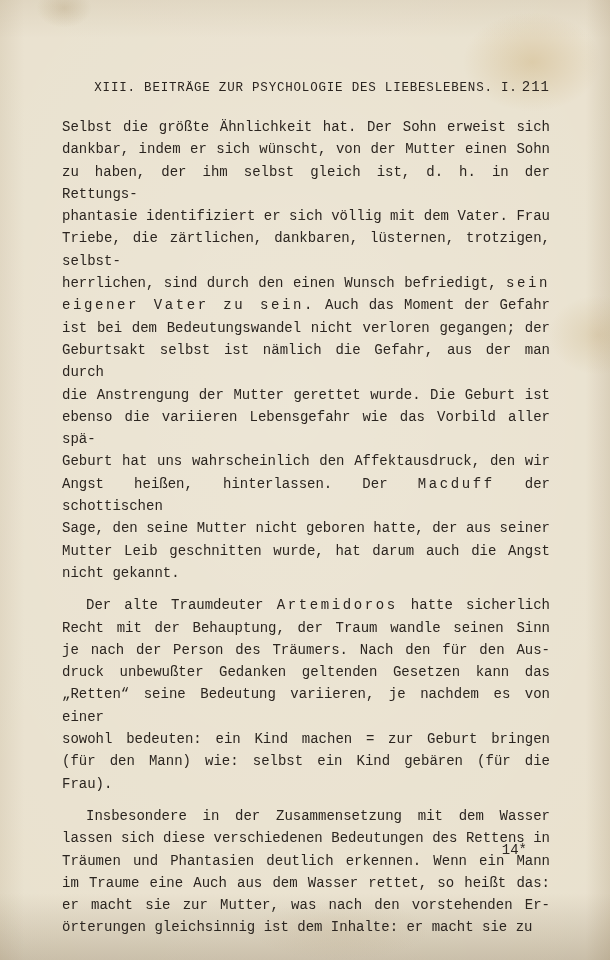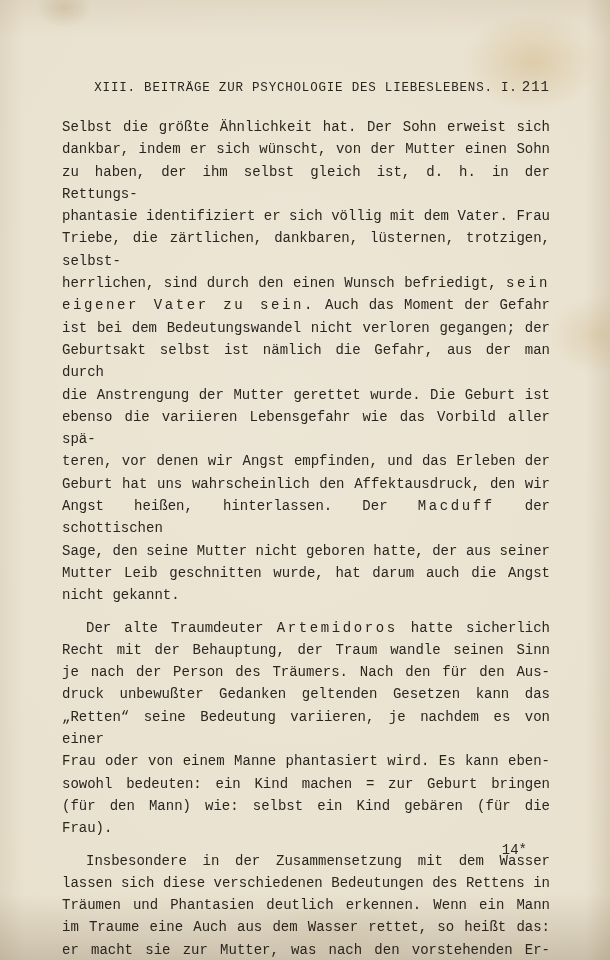--- a/index.html
+++ b/index.html
@@ -100,34 +100,32 @@
         <div class="line"><span>dankbar, indem er sich wünscht, von der Mutter einen Sohn</span></div>
         <div class="line"><span>zu haben, der ihm selbst gleich ist, d. h. in der Rettungs-</span></div>
         <div class="line"><span>phantasie identifiziert er sich völlig mit dem Vater. Frau</span></div>
         <div class="line"><span>Triebe, die zärtlichen, dankbaren, lüsternen, trotzigen, selbst-</span></div>
         <div class="line"><span>herrlichen, sind durch den einen Wunsch befriedigt, </span><span class="spaced">sein</span></div>
         <div class="line"><span class="spaced">eigener Vater zu sein.</span><span> Auch das Moment der Gefahr</span></div>
         <div class="line"><span>ist bei dem Bedeutungswandel nicht verloren gegangen; der</span></div>
         <div class="line"><span>Geburtsakt selbst ist nämlich die Gefahr, aus der man durch</span></div>
         <div class="line"><span>die Anstrengung der Mutter gerettet wurde. Die Geburt ist</span></div>
         <div class="line"><span>ebenso die variieren Lebensgefahr wie das Vorbild aller spä-</span></div>
-        <div class="line"><span>teren, vor denen wir Angst empfinden, und das Erleben der</span></div>
         <div class="line"><span>Geburt hat uns wahrscheinlich den Affektausdruck, den wir</span></div>
         <div class="line"><span>Angst heißen, hinterlassen. Der </span><span class="spaced">Macduff</span><span> der schottischen</span></div>
         <div class="line"><span>Sage, den seine Mutter nicht geboren hatte, der aus seiner</span></div>
         <div class="line"><span>Mutter Leib geschnitten wurde, hat darum auch die Angst</span></div>
         <div class="line last"><span>nicht gekannt.</span></div>
       </div>
       <div class="paragraph">
         <div class="line indent"><span>Der alte Traumdeuter </span><span class="spaced">Artemidoros</span><span> hatte sicherlich</span></div>
         <div class="line"><span>Recht mit der Behauptung, der Traum wandle seinen Sinn</span></div>
         <div class="line"><span>je nach der Person des Träumers. Nach den für den Aus-</span></div>
         <div class="line"><span>druck unbewußter Gedanken geltenden Gesetzen kann das</span></div>
         <div class="line"><span>„Retten“ seine Bedeutung variieren, je nachdem es von einer</span></div>
-        <div class="line"><span>Frau oder von einem Manne phantasiert wird. Es kann eben-</span></div>
         <div class="line"><span>sowohl bedeuten: ein Kind machen = zur Geburt bringen</span></div>
         <div class="line last"><span>(für den Mann) wie: selbst ein Kind gebären (für die Frau).</span></div>
       </div>
       <div class="paragraph">
         <div class="line indent"><span>Insbesondere in der Zusammensetzung mit dem Wasser</span></div>
         <div class="line"><span>lassen sich diese verschiedenen Bedeutungen des Rettens in</span></div>
         <div class="line"><span>Träumen und Phantasien deutlich erkennen. Wenn ein Mann</span></div>
         <div class="line"><span>im Traume eine Auch aus dem Wasser rettet, so heißt das:</span></div>
         <div class="line"><span>er macht sie zur Mutter, was nach den vorstehenden Er-</span></div>
         <div class="line last"><span>örterungen gleichsinnig ist dem Inhalte: er macht sie zu</span></div>

